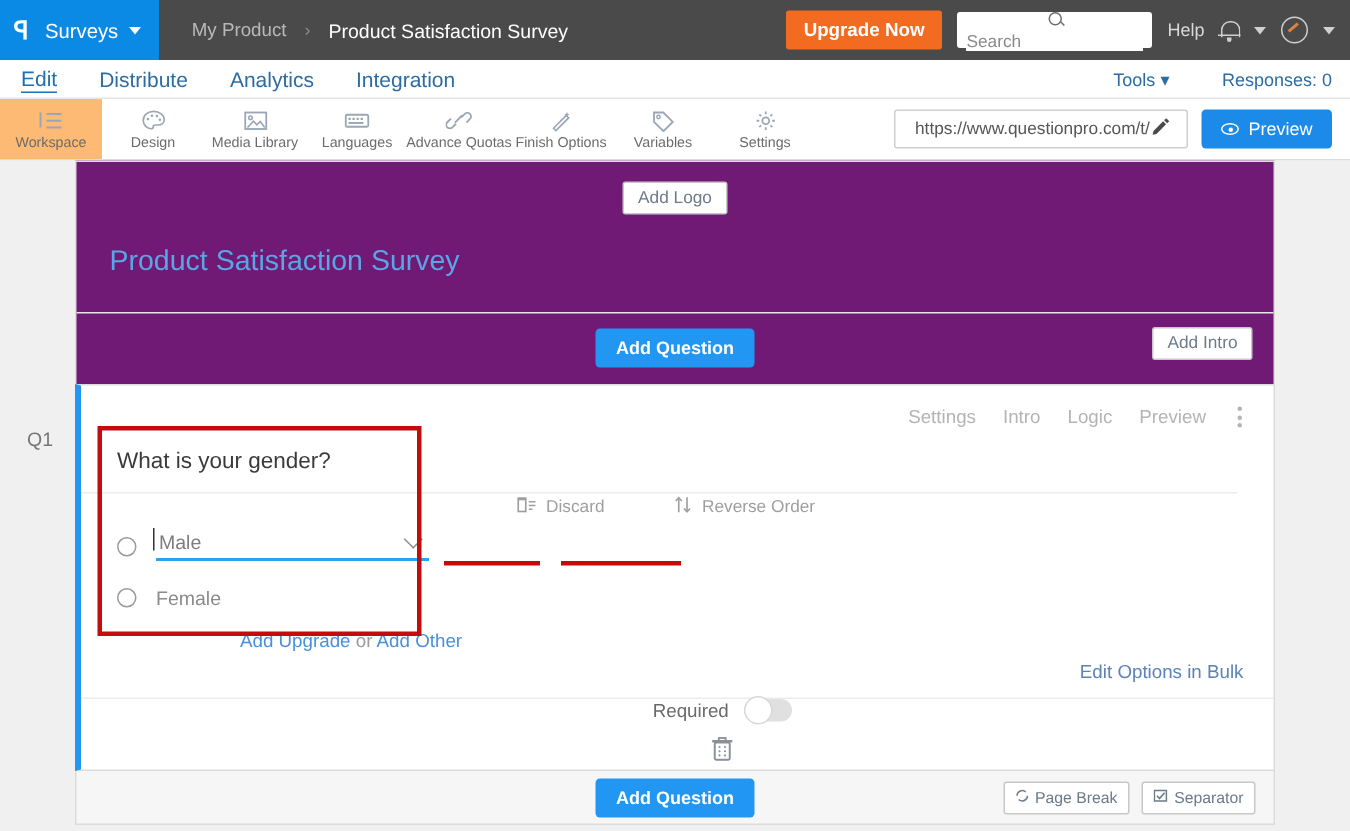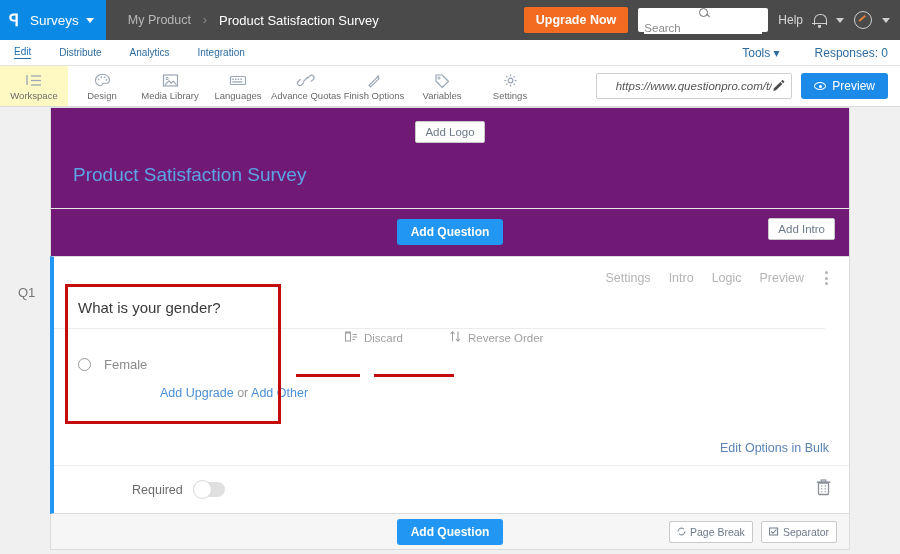--- a/index.html
+++ b/index.html
@@ -69,45 +69,44 @@
     content:""; position:absolute; left:4px; top:8px; width:8px; height:1.6px;
     background:#e0823f; transform: rotate(-40deg); transform-origin: left center;
   }
   .icon-caret { color: #cfcfcf; }
 
   
   .navrow {
     height: 26px; background: #fff; display: flex; align-items: center;
     padding-left: 14px; gap: 28px; border-bottom: 1px solid #e4e4e4;
   }
-  .navrow .nav-item { font-size: 10px; color: #2d6ca2; cursor: pointer; }
+  .navrow .nav-item { font-size: 14px; color: #2d6ca2; cursor: pointer; }
   .navrow .nav-item.active { color: #1f6fb2; border-bottom: 1.5px solid #1f6fb2; padding-bottom: 1px; }
   .navrow-right { margin-left: auto; display: flex; gap: 35px; padding-right: 12px; }
   .navrow-right span { font-size: 12px; color: #2d6ca2; }
 
   
   .toolbar {
     height: 41px; background: #fff; display: flex; align-items: stretch;
     border-bottom: 1px solid #dcdcdc; position: relative;
   }
   .tool {
     width: 68px; display: flex; flex-direction: column; align-items: center;
     justify-content: center; gap: 2px; cursor: pointer; padding-top: 2px;
   }
-  .tool.active { background: #fef9c3; }
+  .tool.active { background: #fdba74; }
   .tool .t-label { font-size: 9.5px; color: #6b6b6b; white-space: nowrap; }
   .tool svg { display: block; }
   .toolbar-right {
     margin-left: auto; display: flex; align-items: center; gap: 9px; padding-right: 12px;
   }
   .url-box {
     width: 196px; height: 26px; border: 1px solid #cfcfcf; background: #fff;
     display: flex; align-items: center; padding: 0 6px 0 7px; border-radius: 2px;
-    justify-content: flex-end;
-    font-style: italic;
+    justify-content: center;
   }
   .url-text { font-size: 11.5px; color: #555; white-space: nowrap; overflow: hidden; }
   .btn-preview {
     background: #1b8ae8; color: #fff; border: none; border-radius: 3px;
     font-size: 12px; height: 26px; padding: 0 13px; display:flex; align-items:center; gap:6px;
     cursor: pointer; font-family: "Liberation Sans", sans-serif;
   }
   .eye {
     width: 12px; height: 8px; border: 1.3px solid #fff; border-radius: 50% 50%;
     position: relative; display:inline-block;
@@ -189,21 +188,21 @@
   .addopt-row {
     padding: 5px 0 0 106px; font-size: 12.5px; color: #9a9a9a;
   }
   .addopt-row a { color: #4a90d9; text-decoration: none; cursor: pointer; }
   .bulk {
     position: absolute; right: 20px; bottom: 58px; font-size: 12.5px; color: #5b83b5; cursor: pointer;
   }
   .req-row {
     position: absolute; left: 0; right: 0; bottom: 0; height: 48px;
     border-top: 1px solid #ececec; display: flex; align-items: center;
-    padding: 0 18px 0 78px; justify-content: space-between;
+    padding: 0 18px 0 78px; justify-content: space-between; flex-direction: column;
   }
   .req-left { display: flex; align-items: center; gap: 10px; }
   .req-label { font-size: 12.5px; color: #6a6a6a; }
   .toggle {
     width: 32px; height: 15px; background: #e0e0e0; border-radius: 8px; position: relative; cursor: pointer;
   }
   .toggle .knob {
     position: absolute; left: 0px; top: -2px; width: 19px; height: 19px;
     background: #fff; border: 1px solid #d8d8d8; border-radius: 50%;
   }
@@ -425,20 +424,27 @@
           <span class="kebab">
               <i></i>
               <i></i>
               <i></i>
             </span>
         </div>
 
         <div class="qtext">What is your gender?</div>
 
         <div class="opts">
+          <div class="opt-row">
+            <span class="radio"></span>
+            <div class="opt-active">
+              <span class="val">Male</span>
+              <span class="chev"></span>
+            </div>
+          </div>
           <div class="opt-row">
             <span class="radio"></span>
             <span class="opt-static">Female</span>
           </div>
         </div>
 
         <div class="sidecmd">
           <div class="cmd">
             <span>
               <svg width="14" height="13" viewBox="0 0 14 13">

